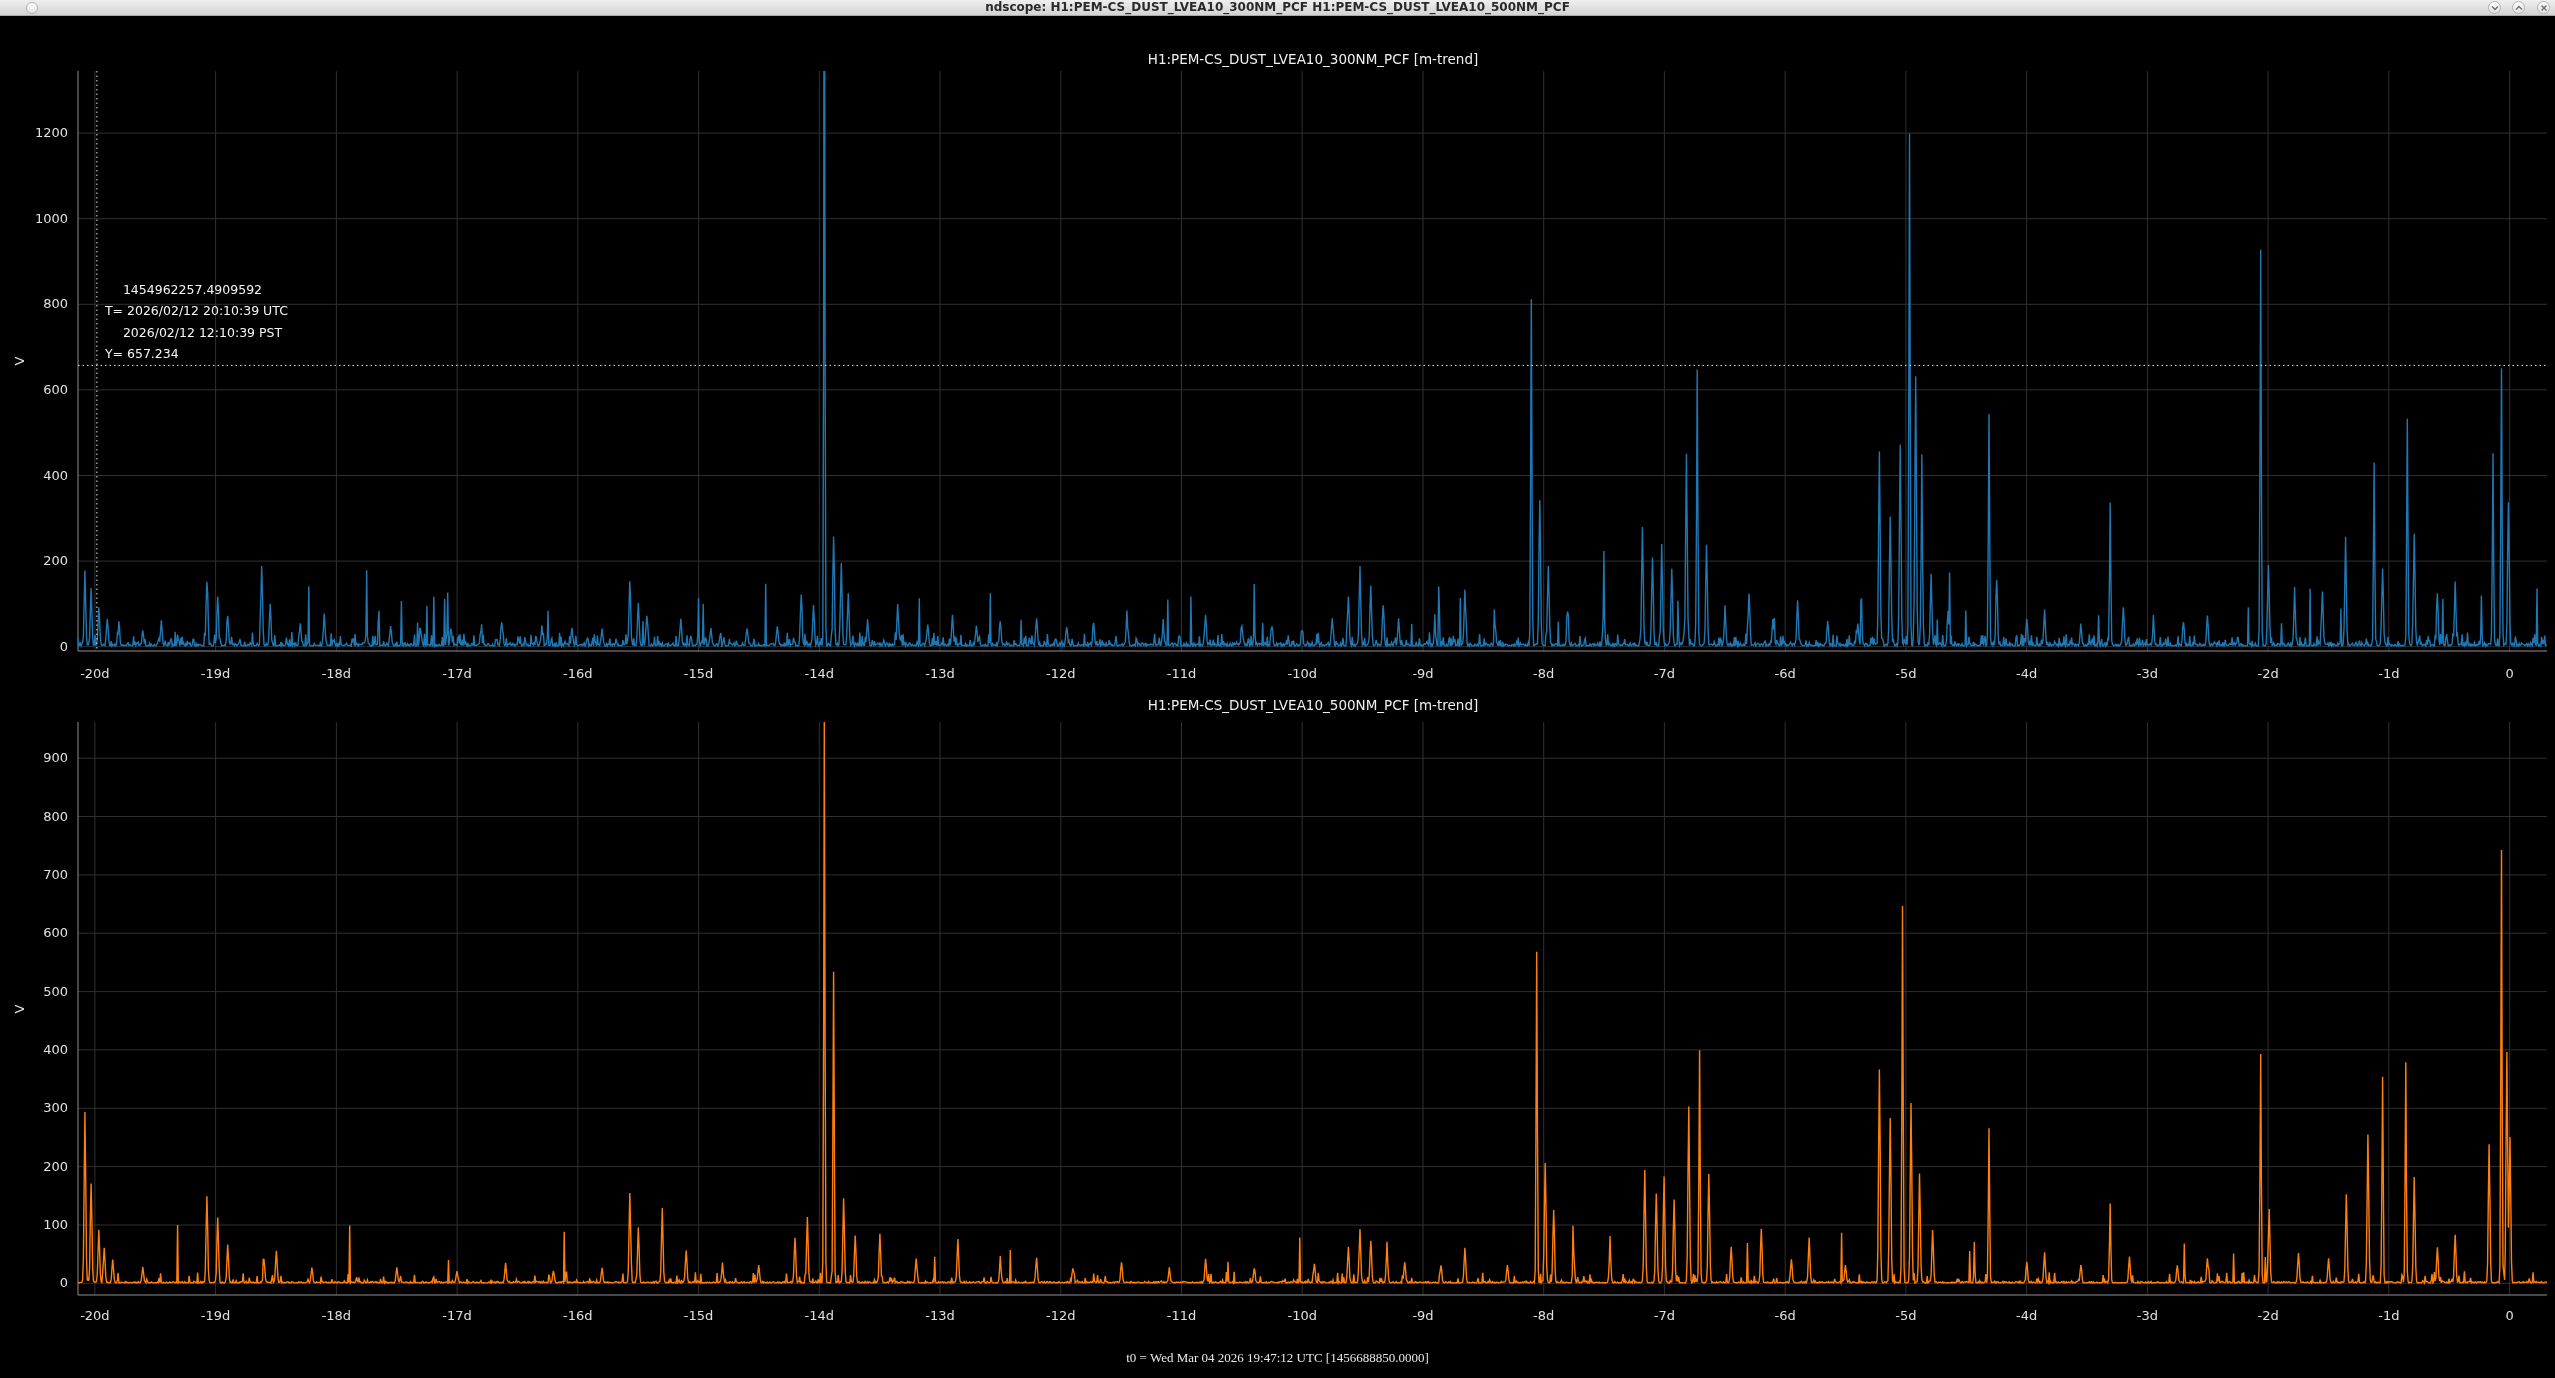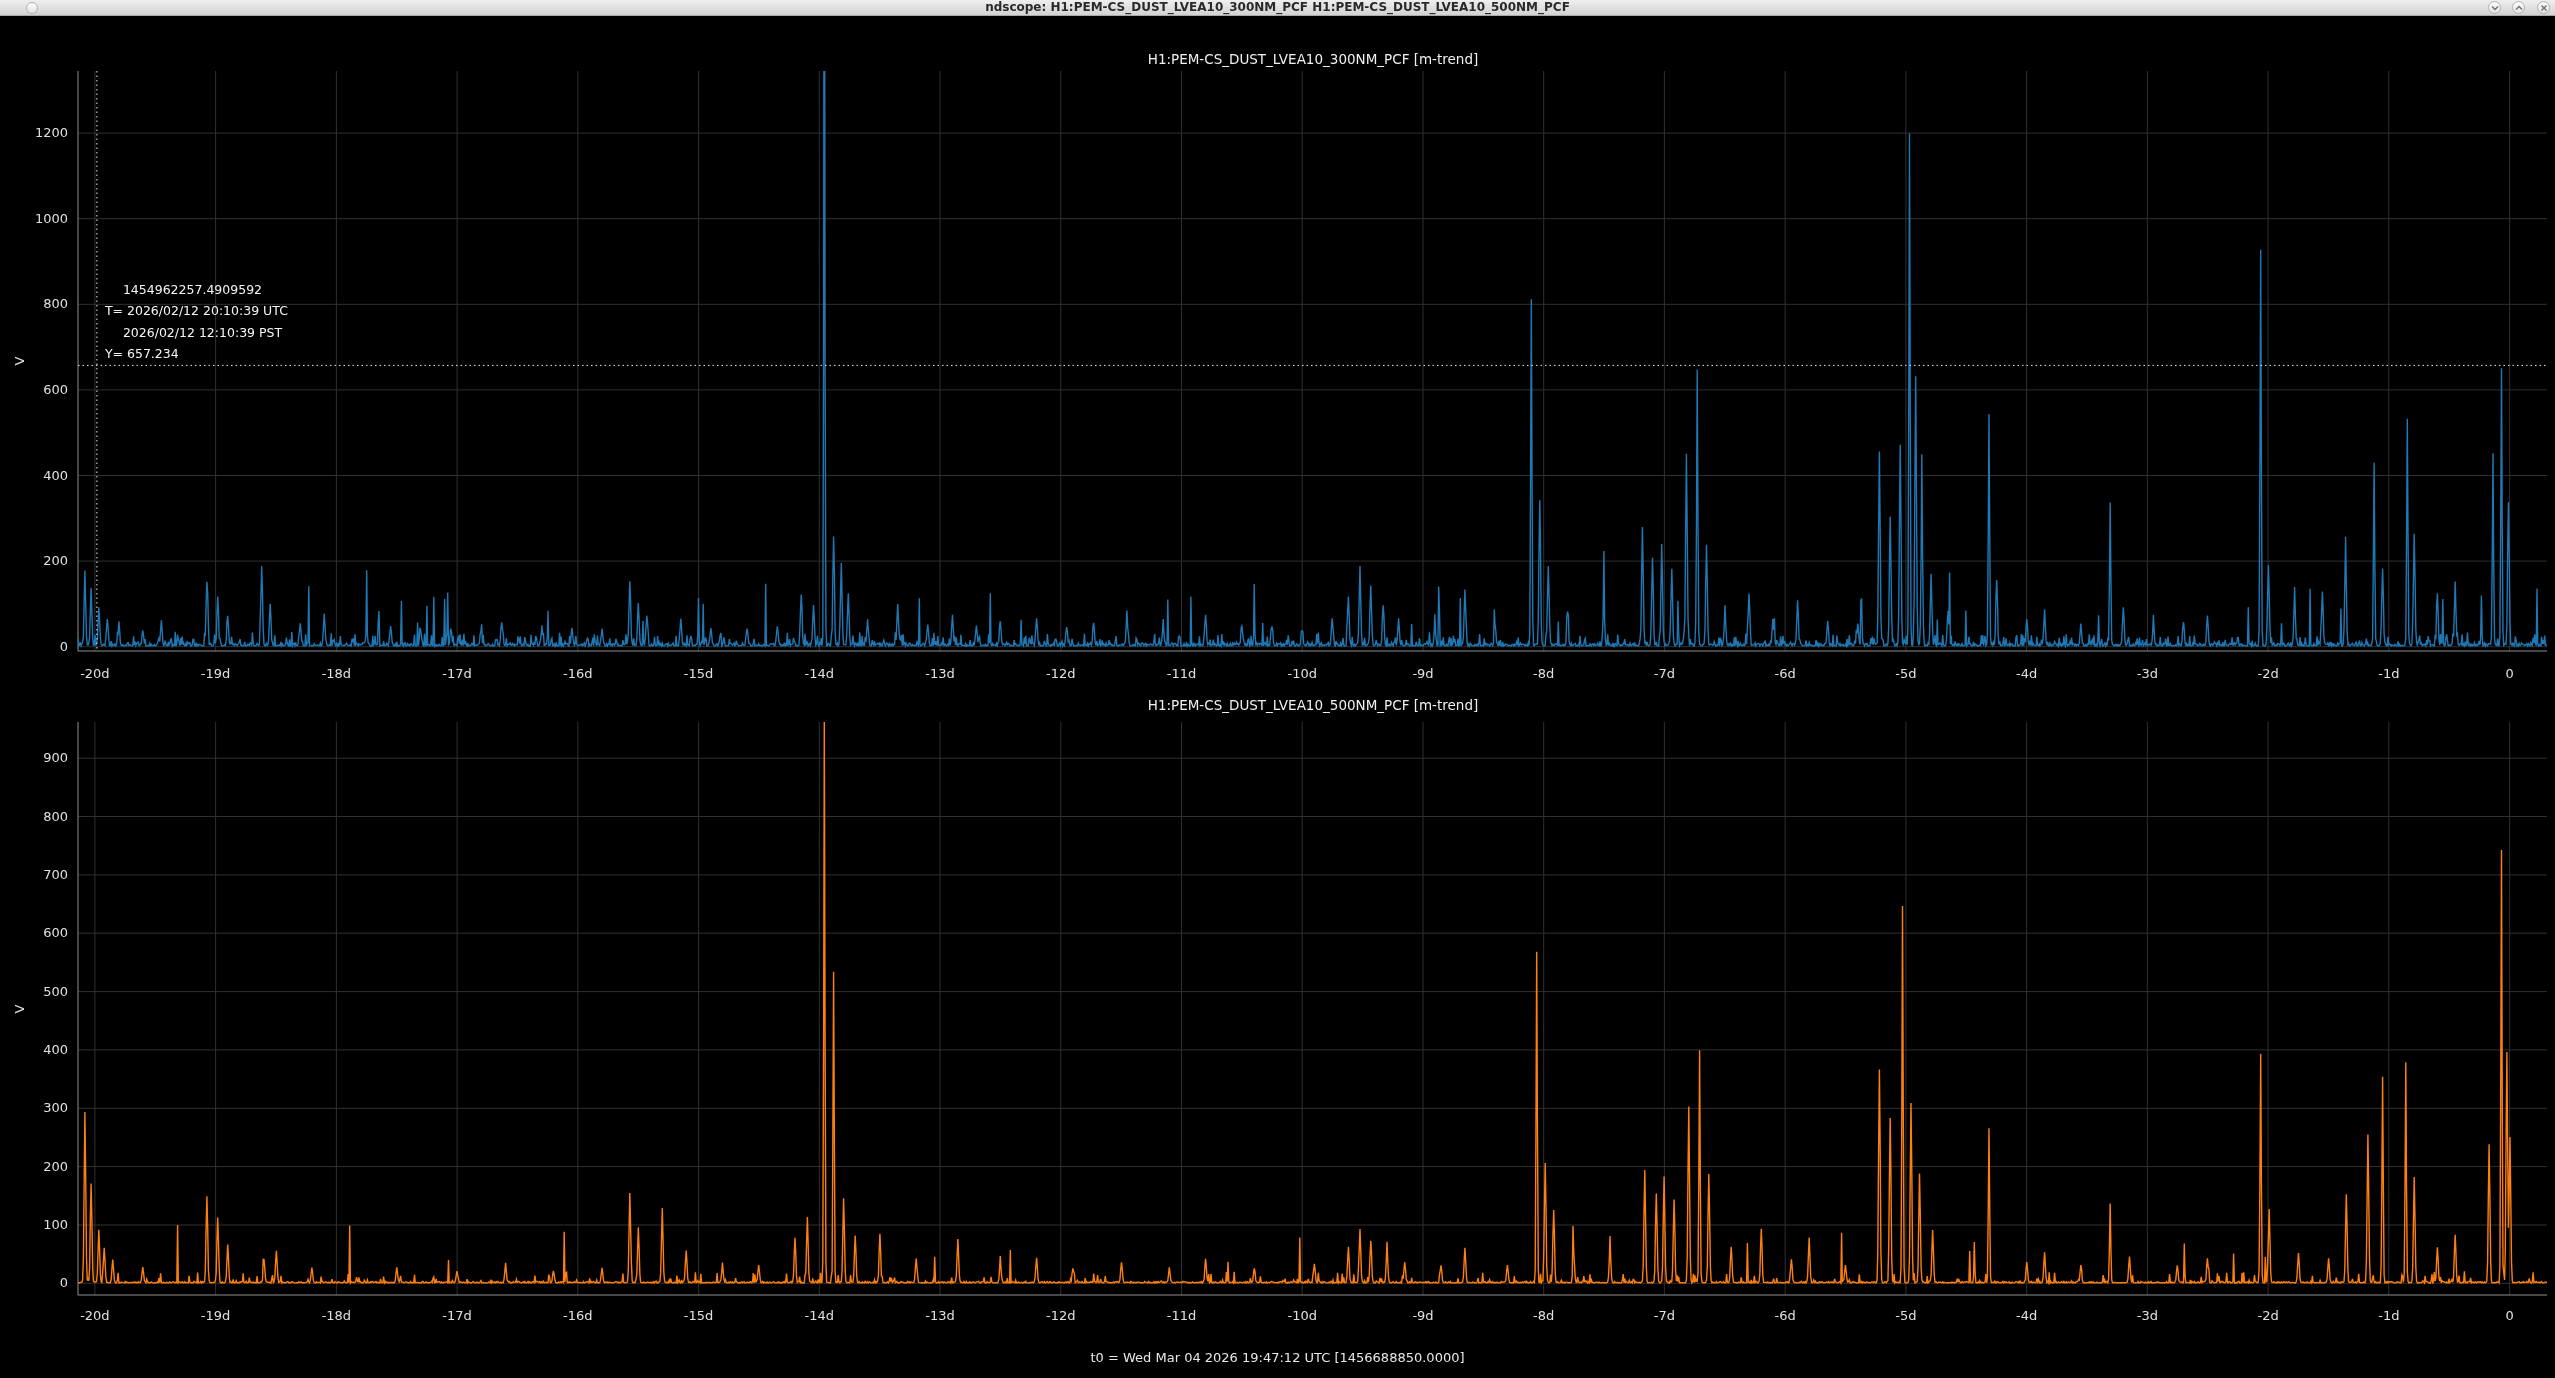--- a/index.html
+++ b/index.html
@@ -11,21 +11,21 @@
   .tb-title{position:absolute;left:0;top:0;width:100%;height:16px;line-height:15px;text-align:center;
             font-size:12px;font-weight:bold;color:#2a2a2a;pointer-events:none;}
   .tb-btn{position:absolute;top:1px;width:13px;height:13px;border-radius:50%;box-sizing:border-box;
           background:linear-gradient(#fdfdfd,#e2e2e2);border:1px solid #b2b2b2;
           display:flex;align-items:center;justify-content:center;cursor:pointer;}
   .tb-btn.menu{left:26px;top:2px;width:12px;height:12px;}
   .tb-btn.min{left:2488px;}
   .tb-btn.max{left:2512px;}
   .tb-btn.close{left:2537px;}
   .statusbar{position:absolute;left:0;top:1346px;width:2555px;height:24px;line-height:24px;
-             text-align:center;font-size:13px;color:#e8e8e8;}
+             text-align:center;font-size:13px;color:#e8e8e8;font-family:Liberation Serif, serif;}
 </style>
 </head>
 <body>
 
 <div id="app">
 
   <svg id="plots" width="2555" height="1378">
       <g>
         <g>
           <line x1="94.9" y1="71" x2="94.9" y2="651" stroke="#303030" stroke-width="1"></line>

